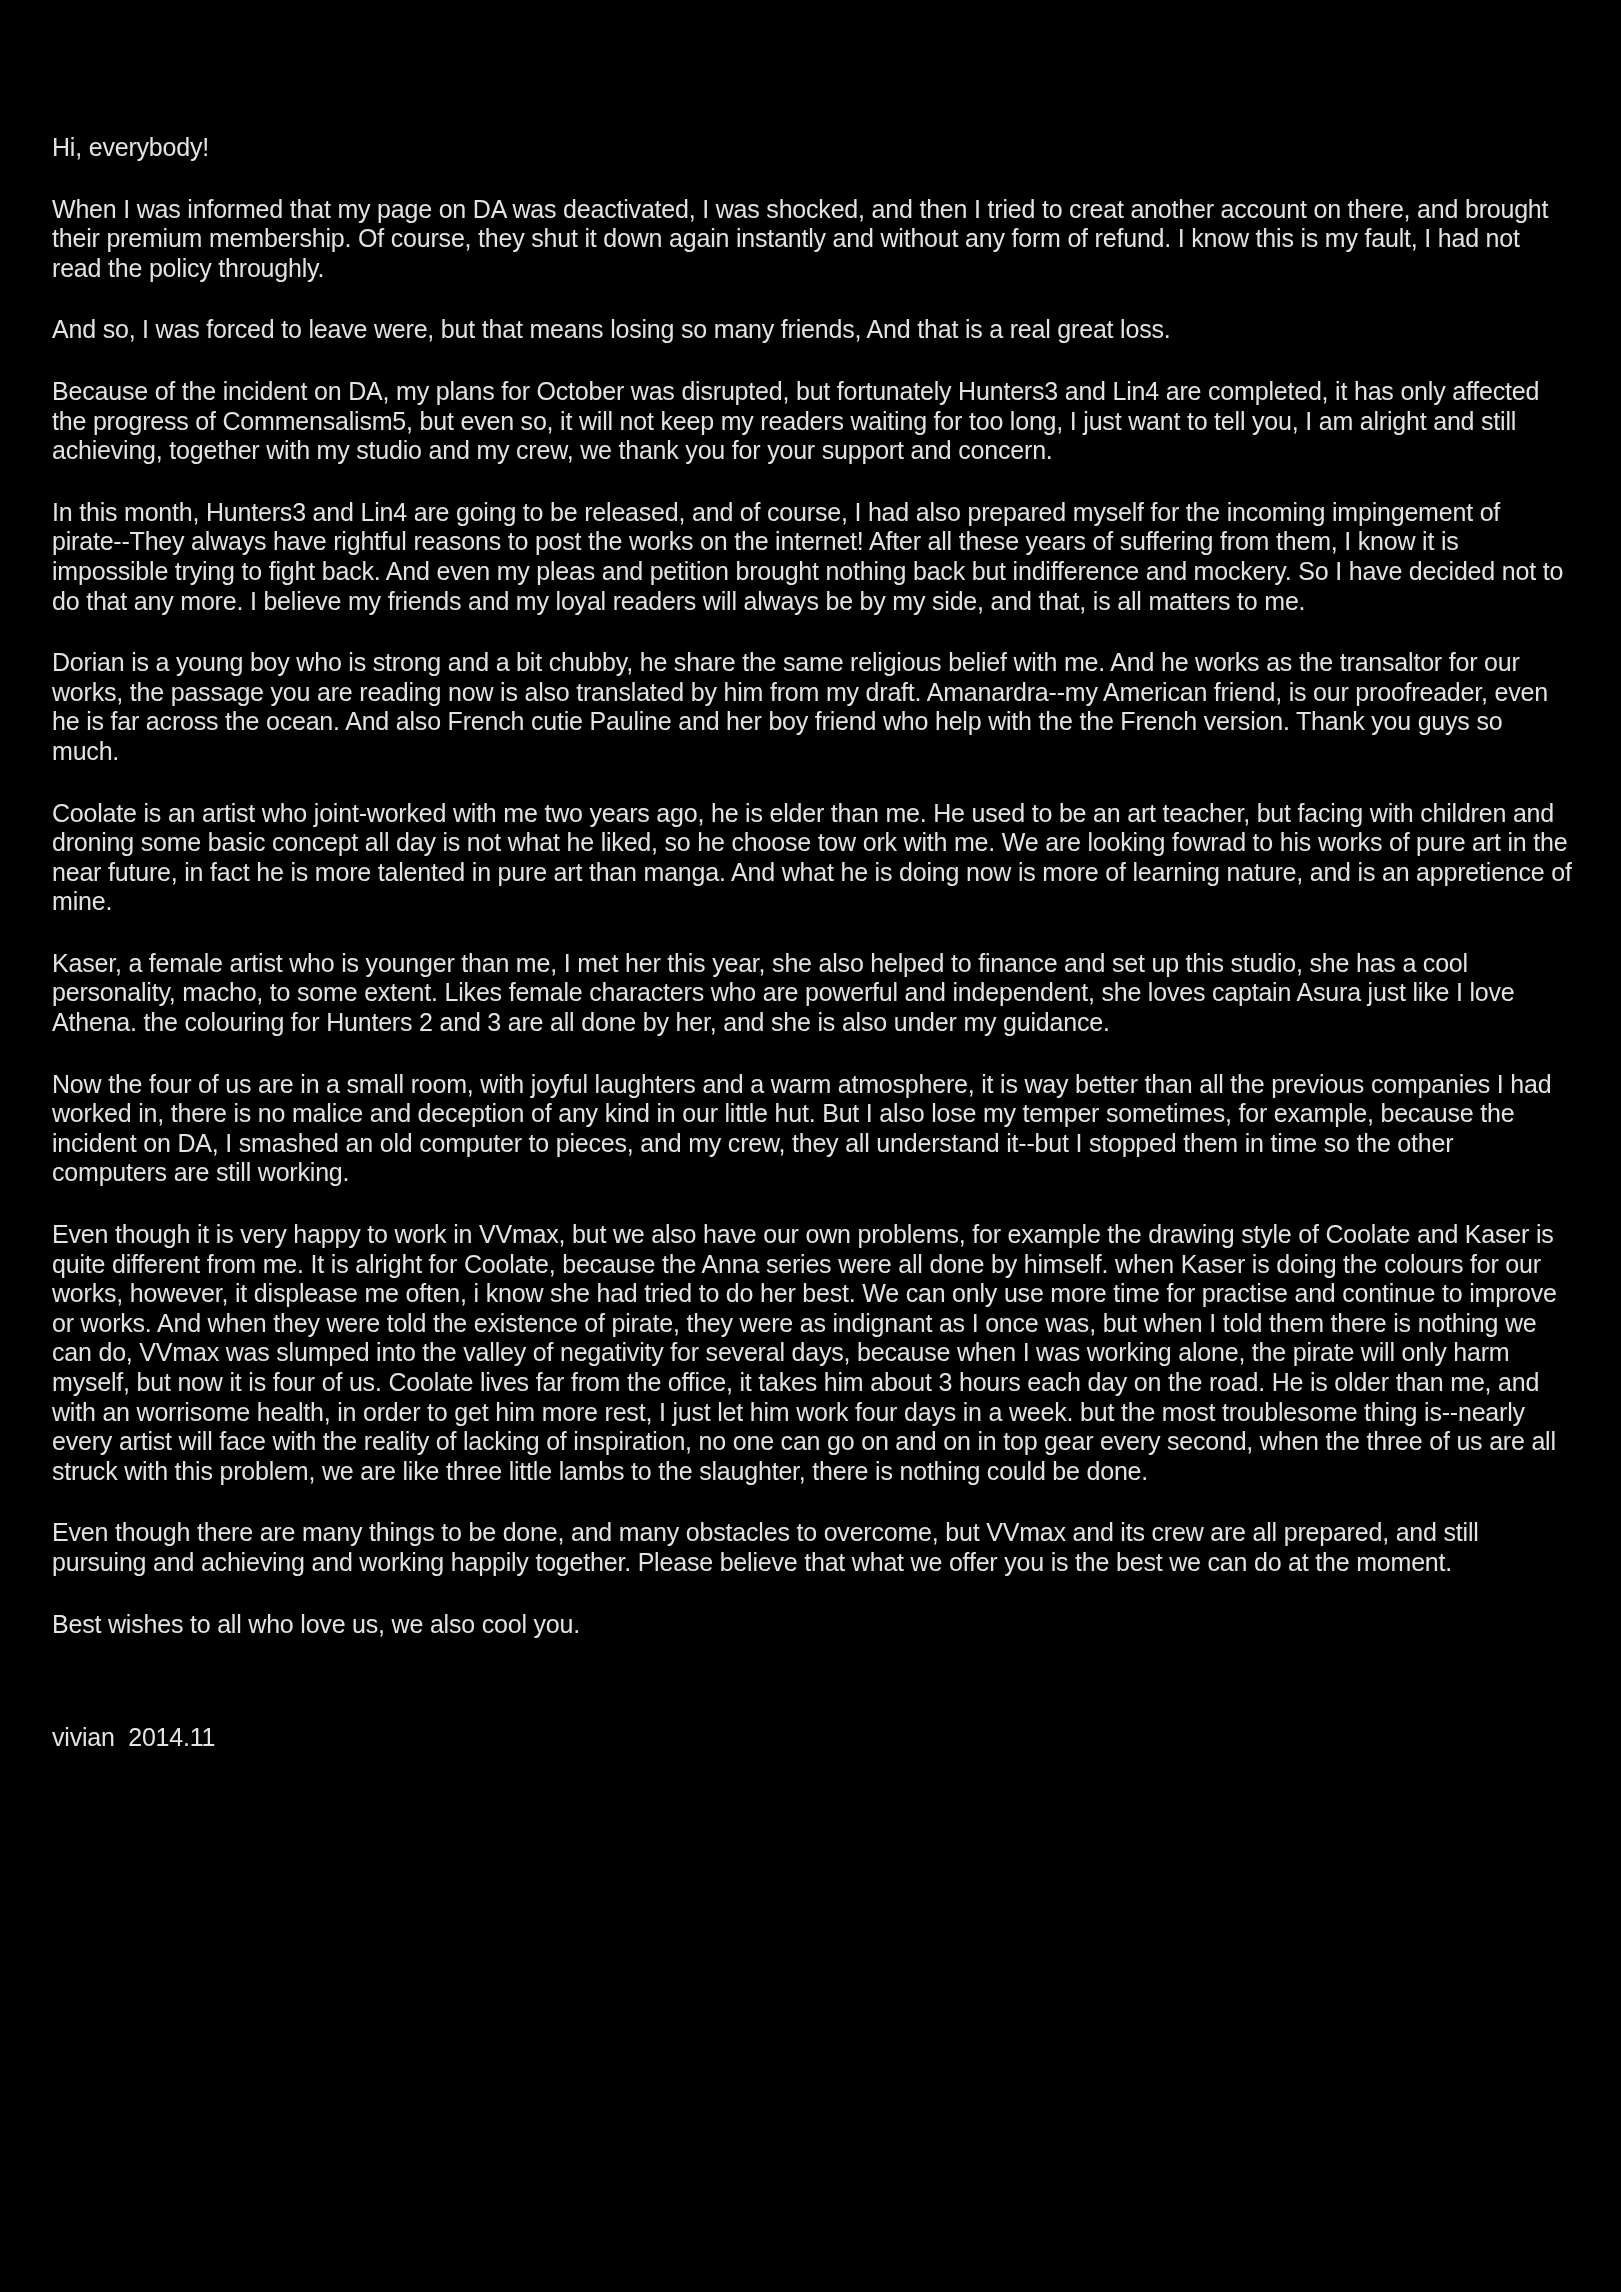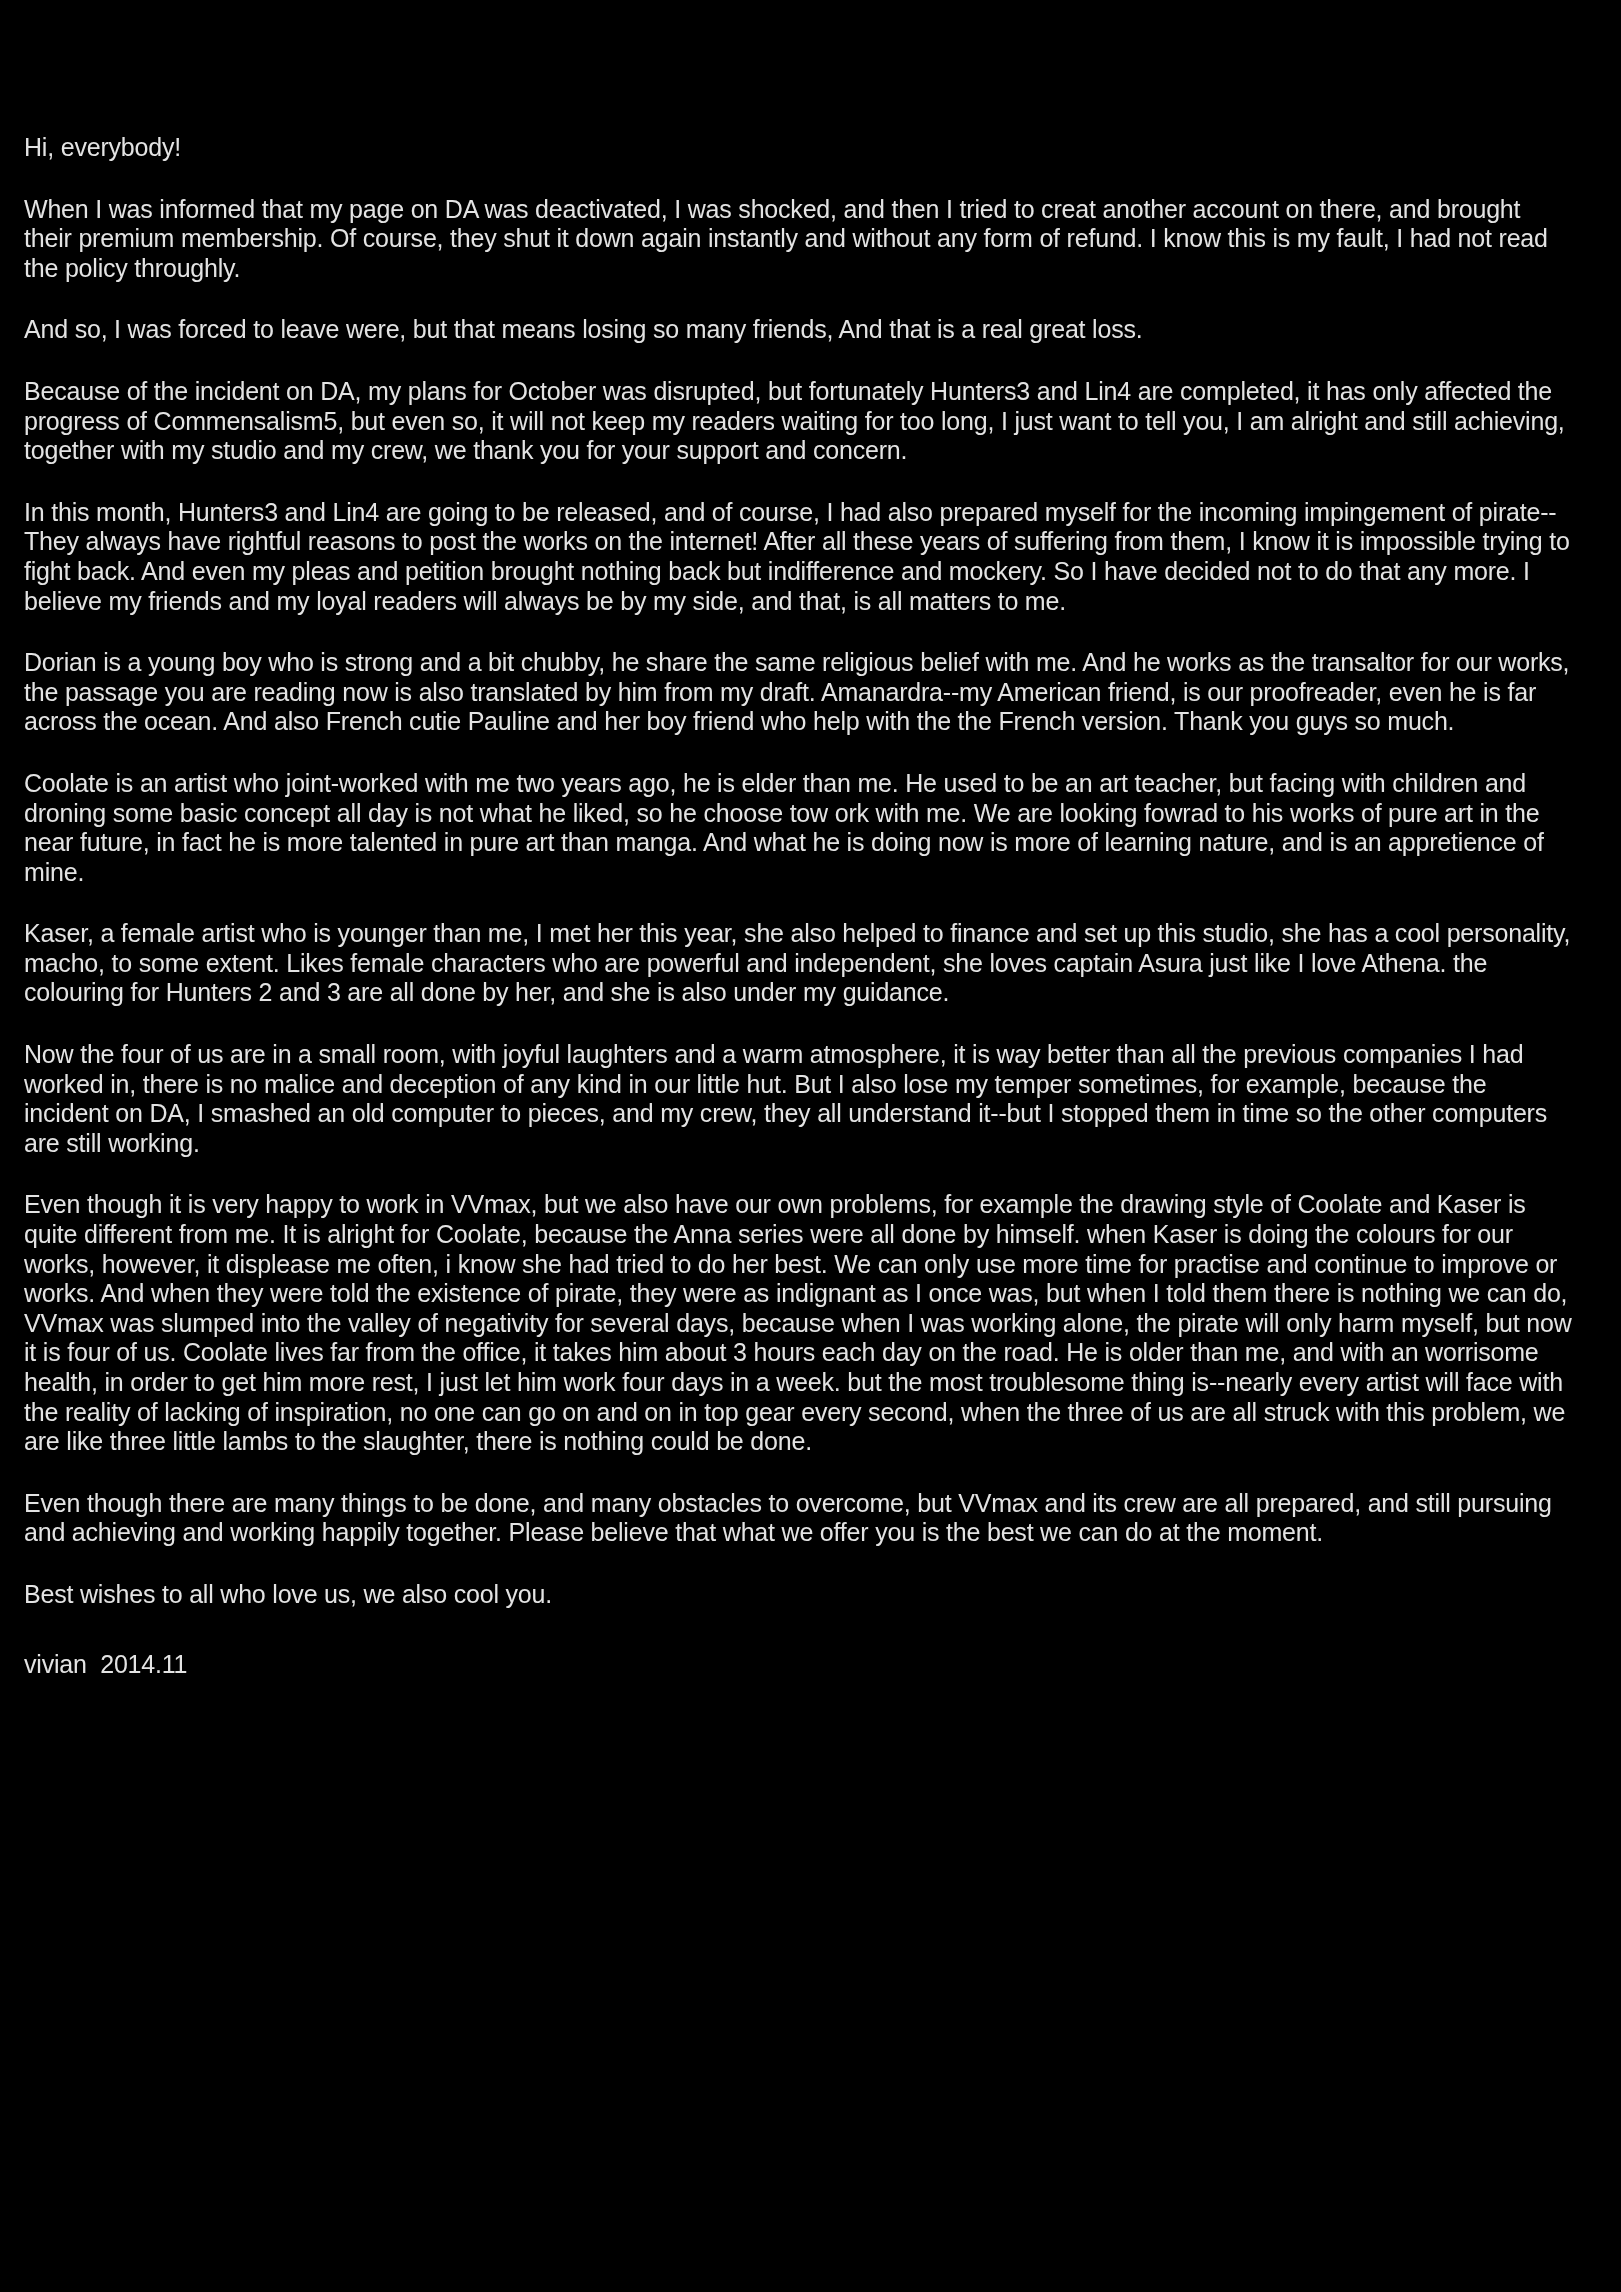--- a/index.html
+++ b/index.html
@@ -9,36 +9,36 @@
   }
   body {
     width: 1621px;
     height: 2293px;
     overflow: hidden;
   }
   .page {
     box-sizing: border-box;
     width: 1621px;
     height: 2293px;
-    padding: 133px 47px 0 24px;
+    padding: 133px 47px 0 52px;
     background: #000000;
     color: #e3e3e3;
     font-family: "Liberation Sans", sans-serif;
     font-size: 25px;
     line-height: 29.6px;
     font-weight: 400;
     letter-spacing: -0.2px;
   }
   .greeting, .para, .signature {
     margin: 0 0 32px 0;
     white-space: pre-wrap;
     text-align: left;
   }
   .signature {
-    margin-top: 40px;
+    margin-top: 84px;
   }
 </style>
 </head>
 <body>
 
 <div class="page">
   <p class="greeting">Hi, everybody!</p>
 
   <div id="paragraphs">
       <p class="para">When I was informed that my page on DA was deactivated, I was shocked, and then I tried to creat another account on there, and brought their premium membership. Of course, they shut it down again instantly and without any form of refund. I know this is my fault, I had not read the policy throughly.</p>

